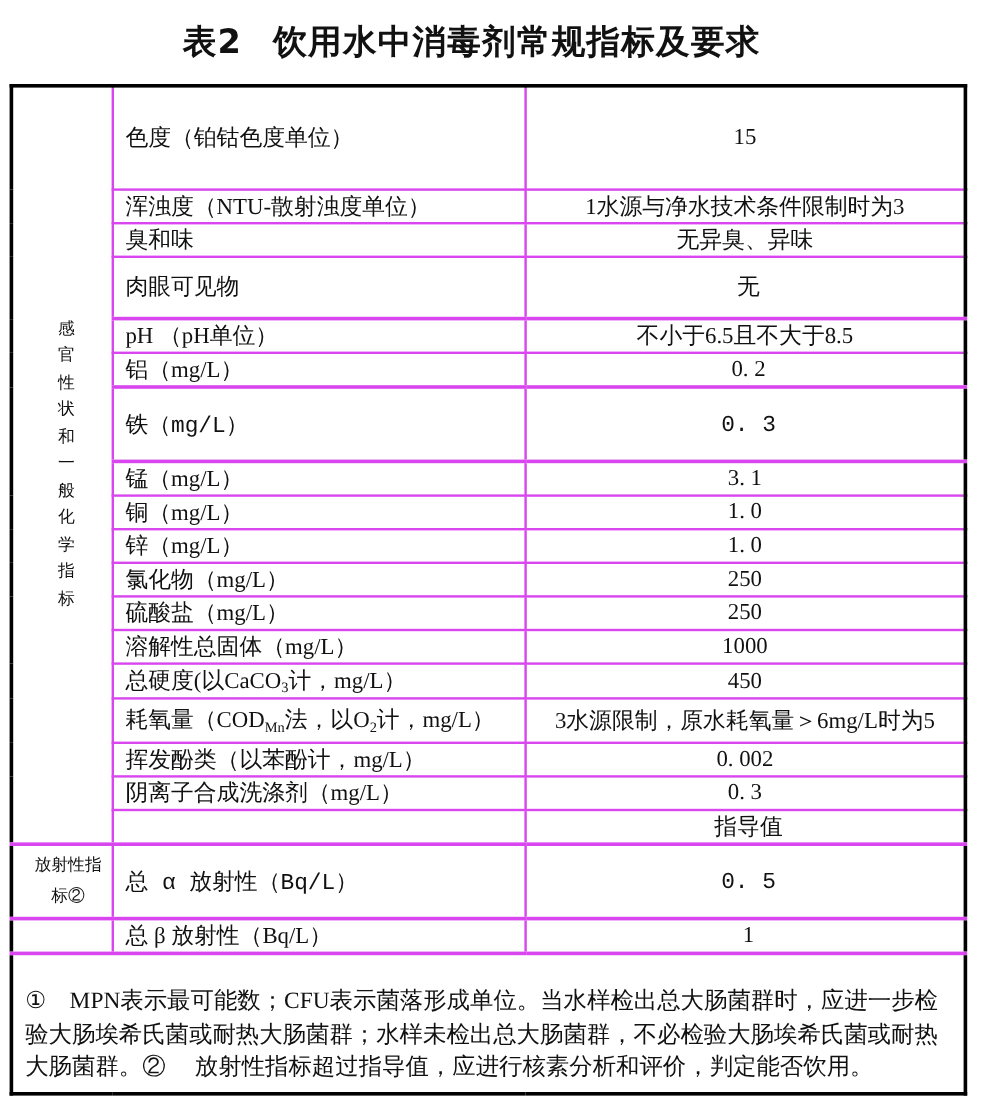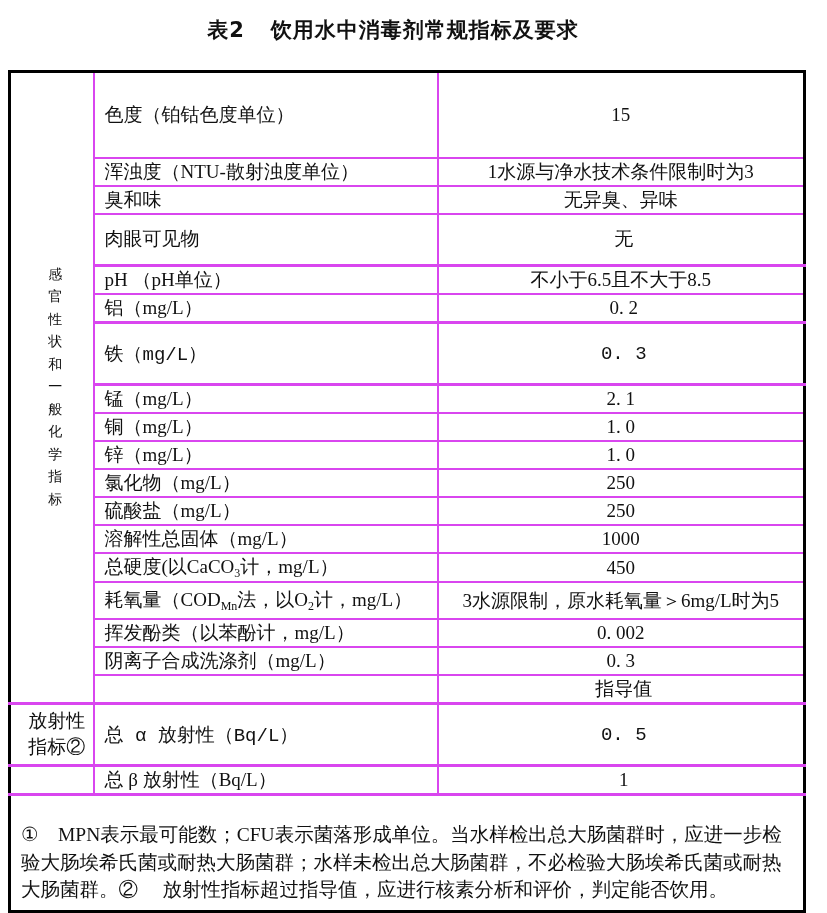--- a/index.html
+++ b/index.html
@@ -14,21 +14,21 @@
     font-family: "Liberation Serif", "DejaVu Serif", serif;
     color: #111111;
     overflow: hidden;
   }
   .doc-title {
     position: absolute;
     top: 16px;
     left: 0;
     width: 786px;
     text-align: center;
-    font-size: 21px;
+    font-size: 28px;
     font-weight: bold;
     letter-spacing: 1px;
     white-space: nowrap;
   }
   .doc-title .title-num {
     font-family: "DejaVu Sans", sans-serif;
     font-weight: bold;
     margin-right: 26px;
   }
   table.main {
@@ -65,21 +65,21 @@
     margin: 0 auto;
     line-height: 22.5px;
     font-size: 14px;
     word-break: break-all;
     text-align: right;
   }
   .cat2 {
     width: 62px;
     margin: 0 auto;
     line-height: 26px;
-    font-size: 19px;
+    font-size: 14px;
     word-break: break-all;
     text-align: center;
   }
   
   .h27 { height: 27px; }
   .h28 { height: 16px; }
   .h29 { height: 18px; }
   .h36 { height: 24px; }
   .h37 { height: 37px; }
   .h52 { height: 52px; }
@@ -142,21 +142,21 @@
     <tr class="h28 hb">
       <td class="lbl">铝（mg/L）</td>
       <td class="val">0. 2</td>
     </tr>
     <tr class="h62 hb">
       <td class="lbl">铁（mg/L）</td>
       <td class="val">0. 3</td>
     </tr>
     <tr class="h29">
       <td class="lbl">锰（mg/L）</td>
-      <td class="val">2. 1</td>
+      <td class="val">3. 1</td>
     </tr>
     <tr class="h28">
       <td class="lbl">铜（mg/L）</td>
       <td class="val">1. 0</td>
     </tr>
     <tr class="h28">
       <td class="lbl">锌（mg/L）</td>
       <td class="val">1. 0</td>
     </tr>
     <tr class="h27">

